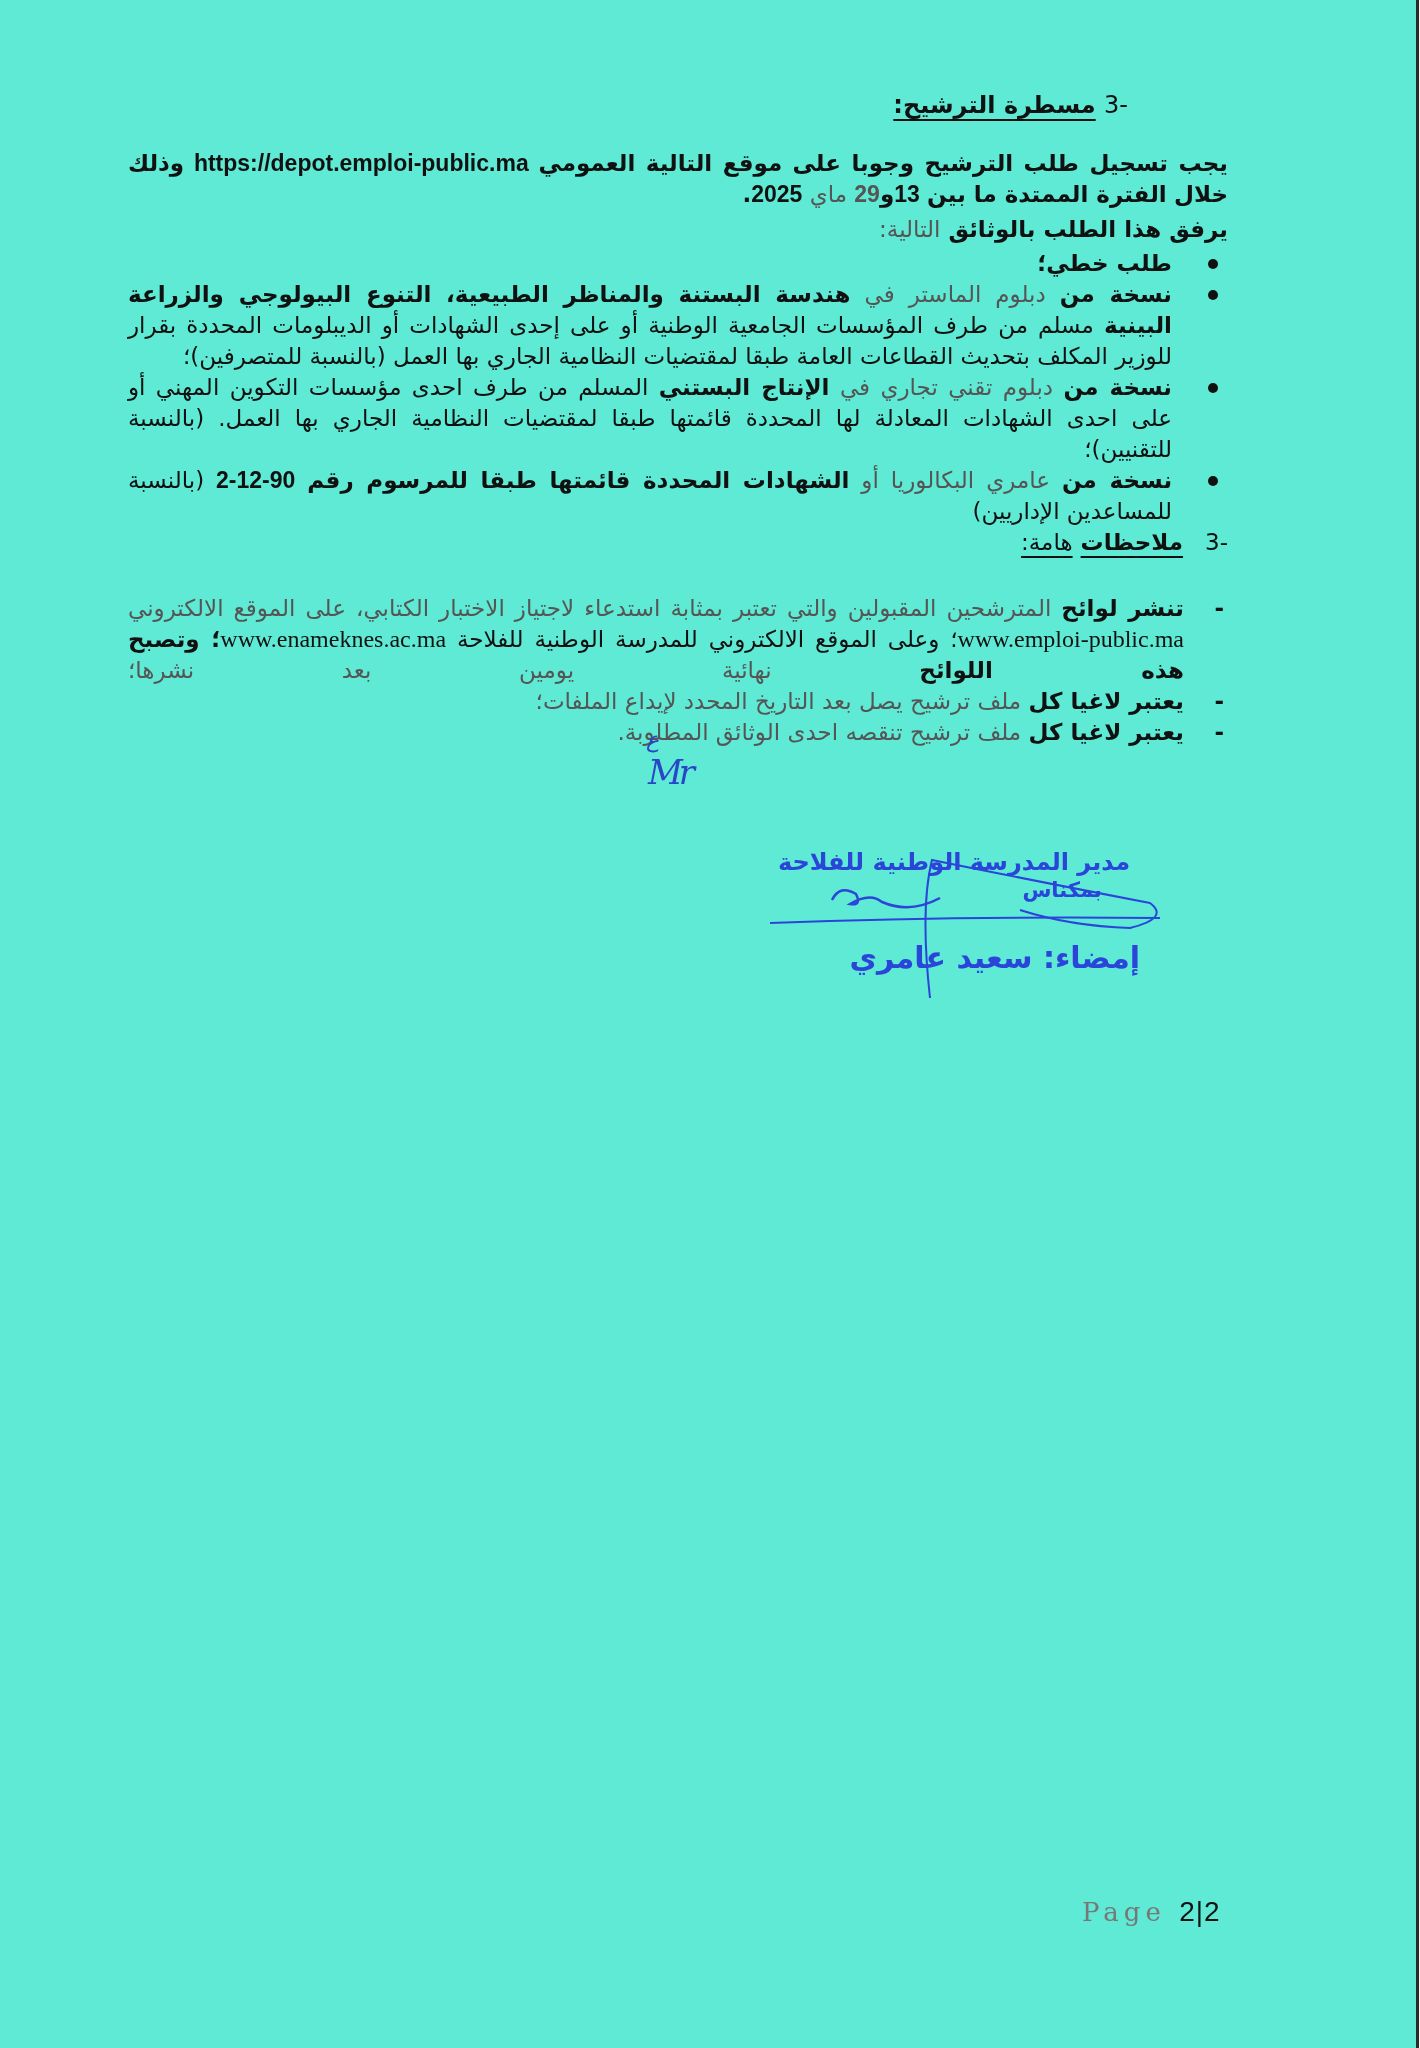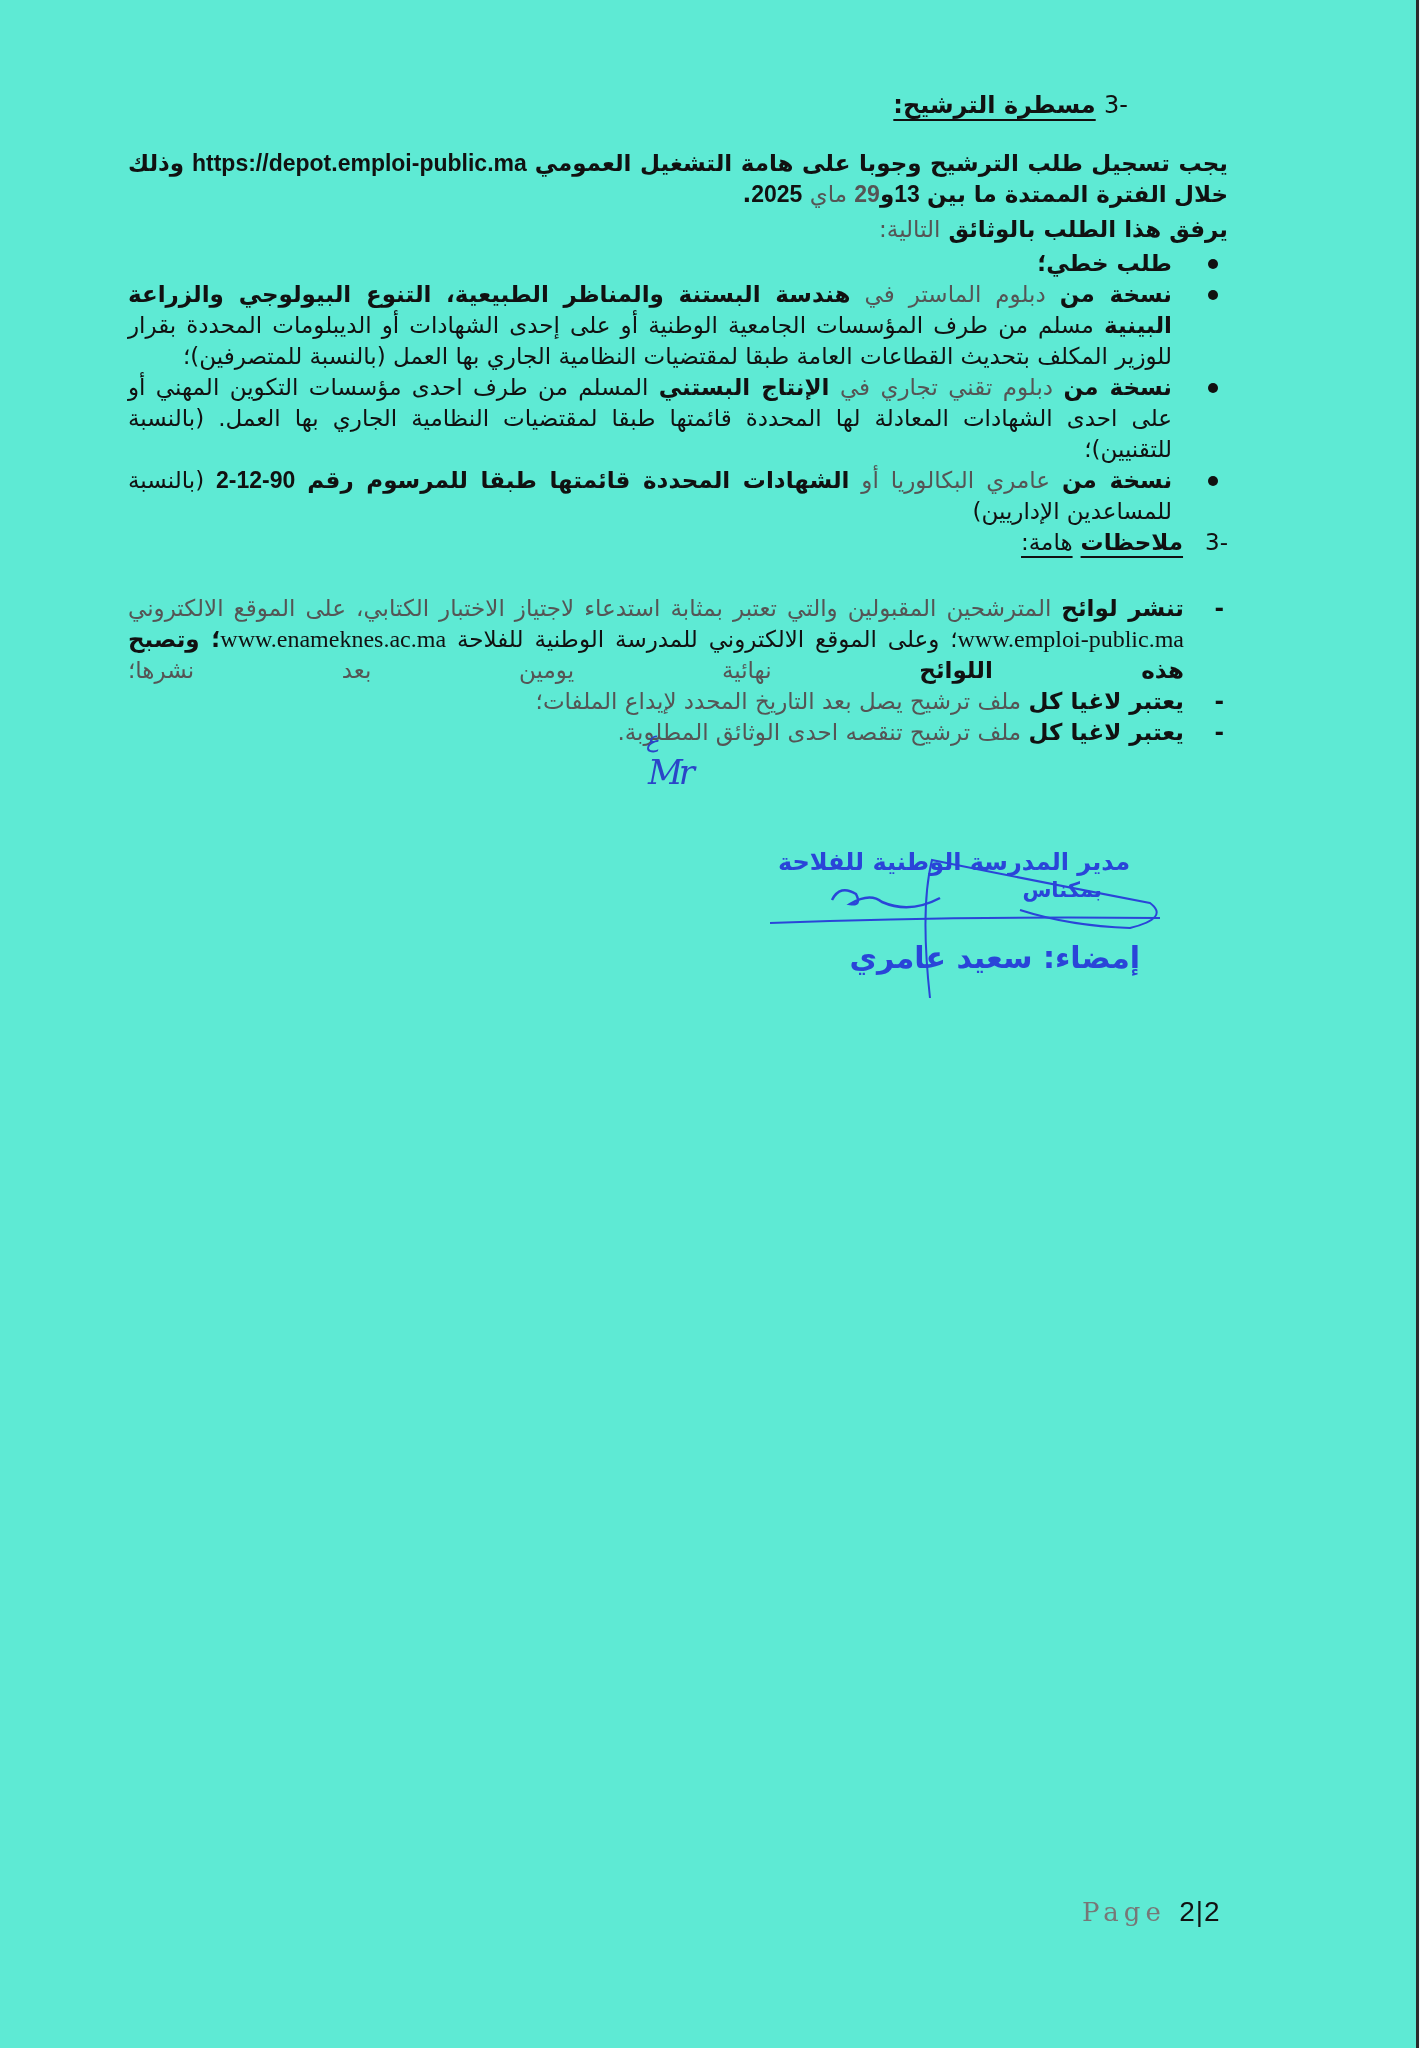--- a/index.html
+++ b/index.html
@@ -187,21 +187,21 @@
 
 <div class="page">
   <div class="content">
 
     <div class="section-title">
       <span class="num">-3</span>
       <span class="u">مسطرة الترشيح:</span>
     </div>
 
     <div class="para">
-      <b>يجب تسجيل طلب الترشيح وجوبا على هامة التشغيل العمومي</b>
+      <b>يجب تسجيل طلب الترشيح وجوبا على موقع التالية العمومي</b>
       <span class="latin">https://depot.emploi-public.ma</span>
       <b>وذلك خلال</b>
       <b>الفترة الممتدة ما بين</b>
       <b class="latin">13</b><span class="bold">و</span><span class="latin light">29</span>
       <span class="light">ماي</span>
       <b class="latin">2025</b><b>.</b>
     </div>
 
     <div class="attach-intro">
       <span>يرفق هذا الطلب بالوثائق</span>

